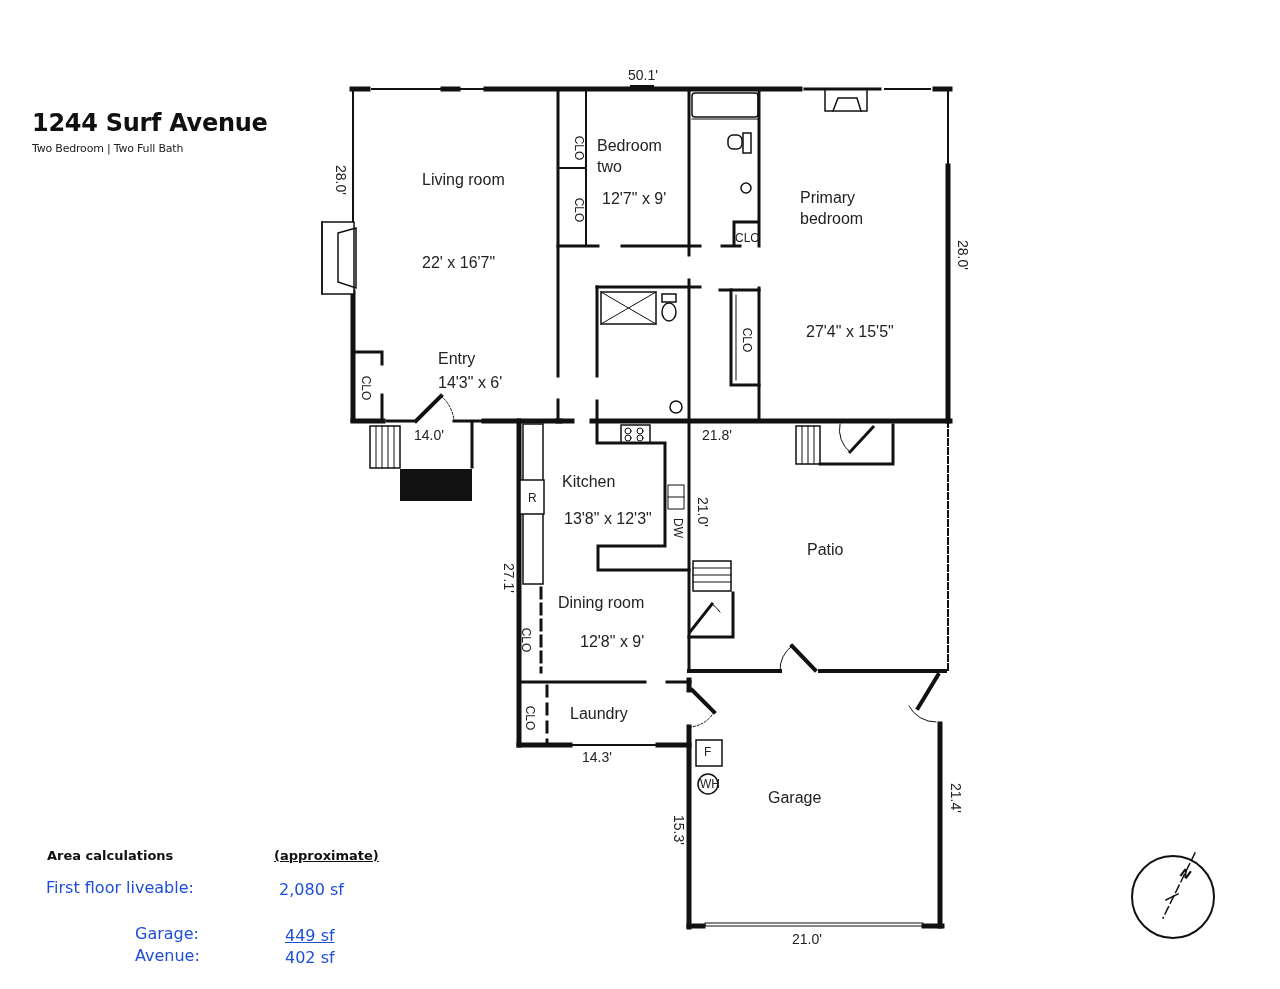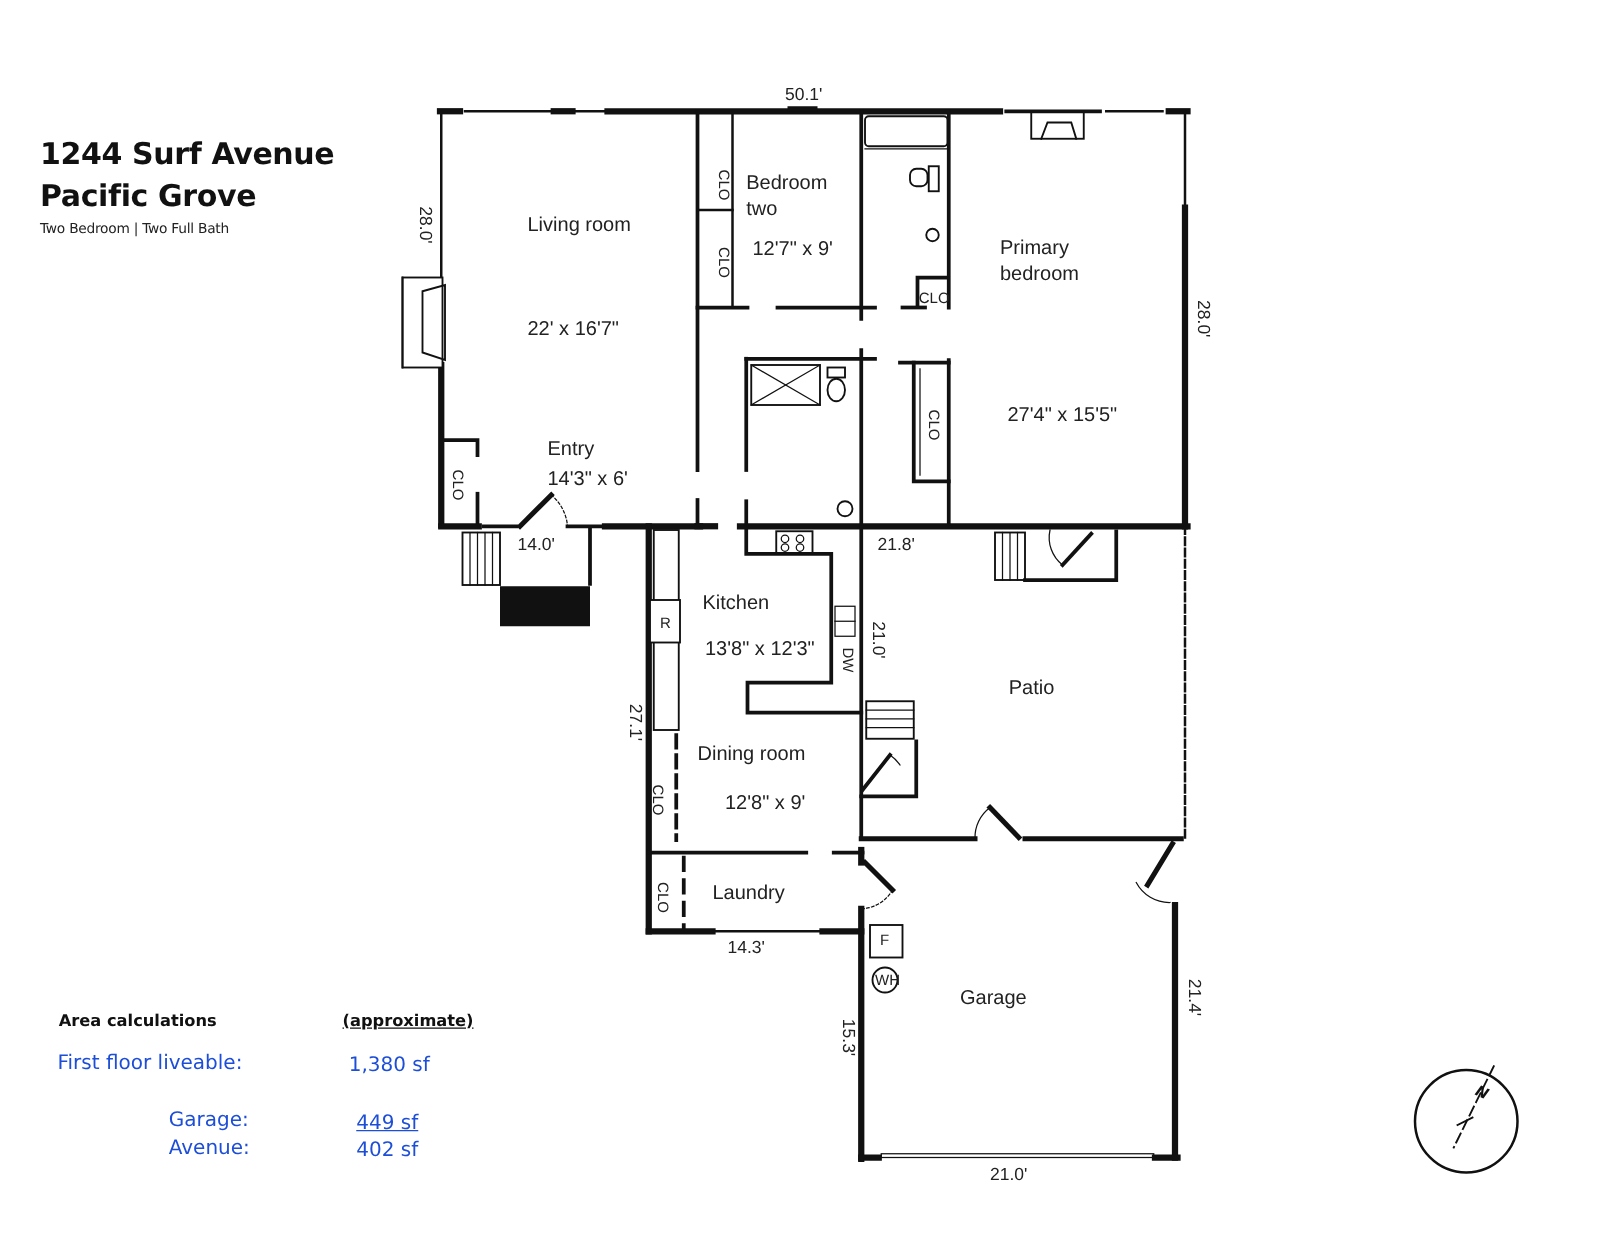--- a/index.html
+++ b/index.html
@@ -1,33 +1,32 @@
 <!DOCTYPE html>
 <html><head>
 <meta charset="utf-8">
 <style>
   html, body { margin: 0; padding: 0; background: #ffffff; }
   body { width: 1280px; height: 989px; position: relative; overflow: hidden; font-family: "DejaVu Sans", sans-serif; color: #111; }
   .title-block { position: absolute; left: 32px; top: 78px; margin-top: 28px; }
   .title-line { font-family: "DejaVu Sans", sans-serif; font-weight: bold; font-size: 24px; letter-spacing: -0.3px; line-height: 34px; color: #111; }
   .subtitle { font-size: 11px; color: #222; margin-top: 2px; letter-spacing: -0.2px; }
-  .area-block { position: absolute; left: 46px; top: 808px; width: 360px; height: 130px; }
+  .area-block { position: absolute; left: 46px; top: 846px; width: 360px; height: 130px; }
   .area-block .h { position: absolute; font-weight: bold; font-size: 13px; color: #111; }
   .area-block .lbl, .area-block .val { position: absolute; font-size: 16px; color: #1d4ed8; }
   svg { position: absolute; left: 0; top: 0; }
   .room-label { font-family: "Liberation Sans", sans-serif; font-size: 16px; fill: #222; }
   .dim { font-family: "Liberation Sans", sans-serif; font-size: 14px; fill: #222; }
   .small { font-family: "Liberation Sans", sans-serif; font-size: 12px; fill: #222; }
 </style>
 </head>
 <body>
 
 <div class="title-block">
   <div class="title-line">1244 Surf Avenue</div>
-  <div class="title-line">Pacific Grove</div>
   <div class="subtitle">Two Bedroom | Two Full Bath</div>
 </div>
 
 <svg width="1280" height="989" viewBox="0 0 1280 989" xmlns="http://www.w3.org/2000/svg">
   <g stroke="#111" fill="none" stroke-linecap="square">
 
     <g>
       <line x1="352" y1="89" x2="368" y2="89" stroke-width="5"></line>
       <line x1="372" y1="89" x2="483" y2="89" stroke-width="2"></line>
       <line x1="443" y1="89" x2="458" y2="89" stroke-width="5"></line>
@@ -224,18 +223,18 @@
   <text class="dim" transform="translate(951,798) rotate(90)" text-anchor="middle">21.4'</text>
   <text class="dim" x="792" y="944">21.0'</text>
 
   <text x="1181" y="878" font-family="DejaVu Sans, sans-serif" font-size="12" font-style="italic" font-weight="bold" fill="#111" transform="rotate(25 1186 873)">N</text>
 </svg>
 
 <div class="area-block">
   <div class="h" style="left:1px; top:2px;">Area calculations</div>
   <div class="h" style="left:228px; top:2px;text-decoration:underline;">(approximate)</div>
   <div class="lbl" style="left:0; top:32px;">First floor liveable:</div>
-  <div class="val" style="left:233px; top:34px;">1,380 sf</div>
+  <div class="val" style="left:233px; top:34px;">2,080 sf</div>
   <div class="lbl" style="left:89px; top:78px;">Garage:</div>
   <div class="val" style="left:239px; top:80px;text-decoration:underline;">449 sf</div>
   <div class="lbl" style="left:89px; top:100px;">Avenue:</div>
   <div class="val" style="left:239px; top:102px;">402 sf</div>
 </div>
 
 </body></html>

